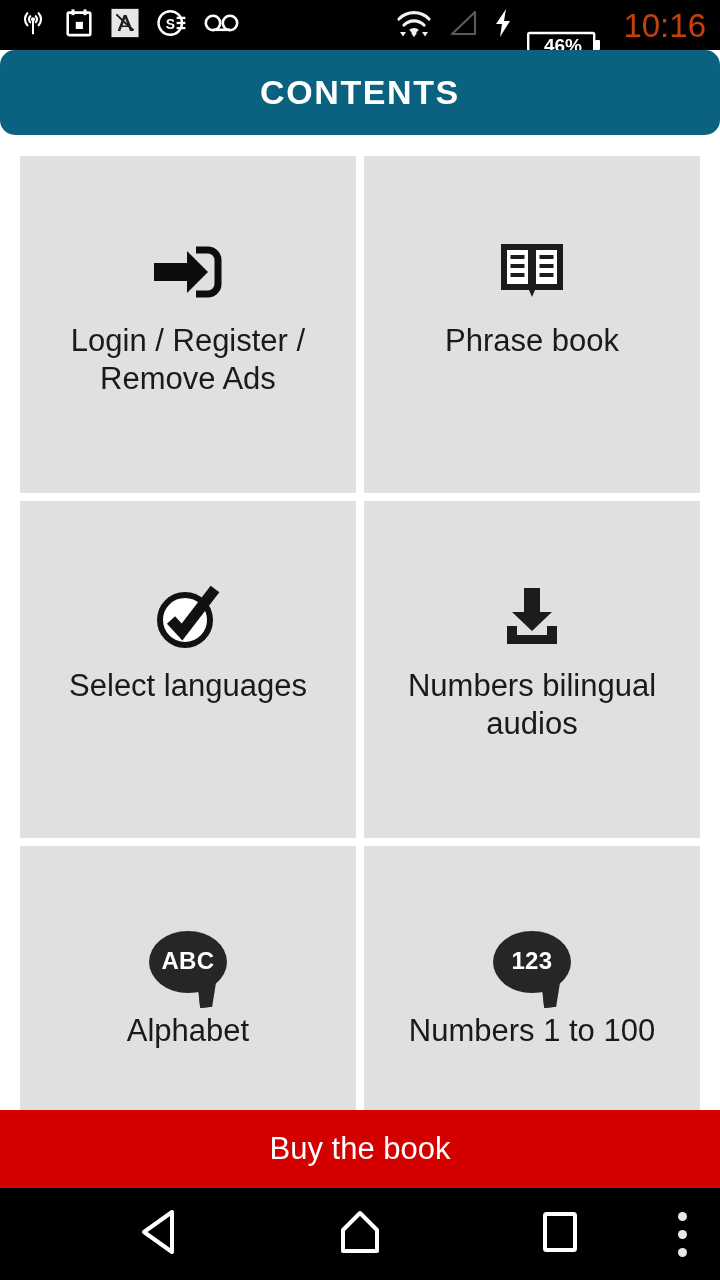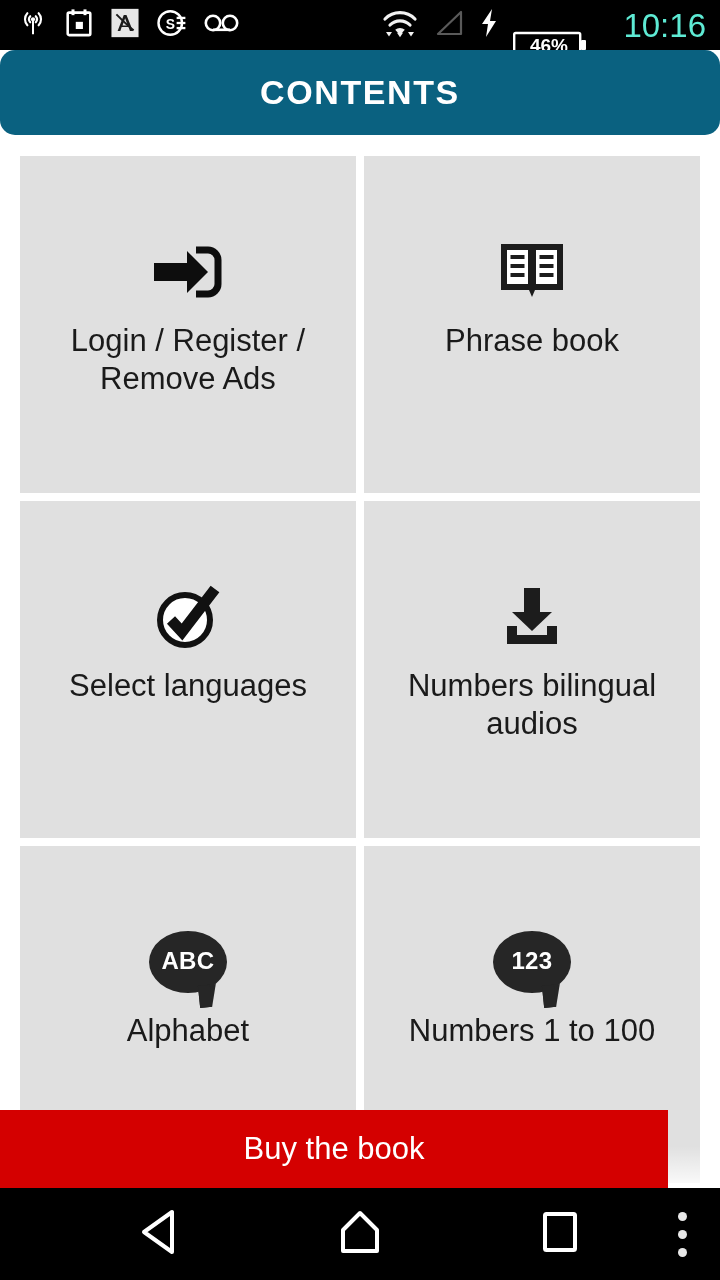--- a/index.html
+++ b/index.html
@@ -39,26 +39,26 @@
     gap: 17px;
     flex: 1;
   }
   .status-right {
     display: flex;
     align-items: center;
     gap: 14px;
   }
   .sb-icon { display: block; }
   .clock {
-    color: #5eead4;
+    color: #c2410c;
     font-size: 33px;
     font-weight: 400;
     letter-spacing: 0px;
     line-height: 1;
-    margin-left: 22px;
+    margin-left: 8px;
     font-family: "Liberation Sans", sans-serif;
   }
   .batt-wrap { position: relative; display: flex; align-items: flex-start; margin-top: 40px; }
   .batt-text {
     position: absolute;
     left: 0; right: 3px; top: 50%;
     transform: translateY(-50%);
     text-align: center;
     color: #ffffff;
     font-size: 19px;
@@ -139,21 +139,21 @@
     width: 720px;
     height: 60px;
     background: linear-gradient(to bottom, rgba(255,255,255,0) 0%, rgba(255,255,255,0.92) 70%, #ffffff 100%);
     pointer-events: none;
   }
 
   
   .buybar {
     position: absolute;
     top: 1110px; left: 0;
-    width: 668px;
+    width: 720px;
     height: 78px;
     background: #d40000;
     display: flex;
     align-items: center;
     justify-content: center;
   }
   .buybar-label {
     color: #ffffff;
     font-size: 31px;
     font-weight: 400;

